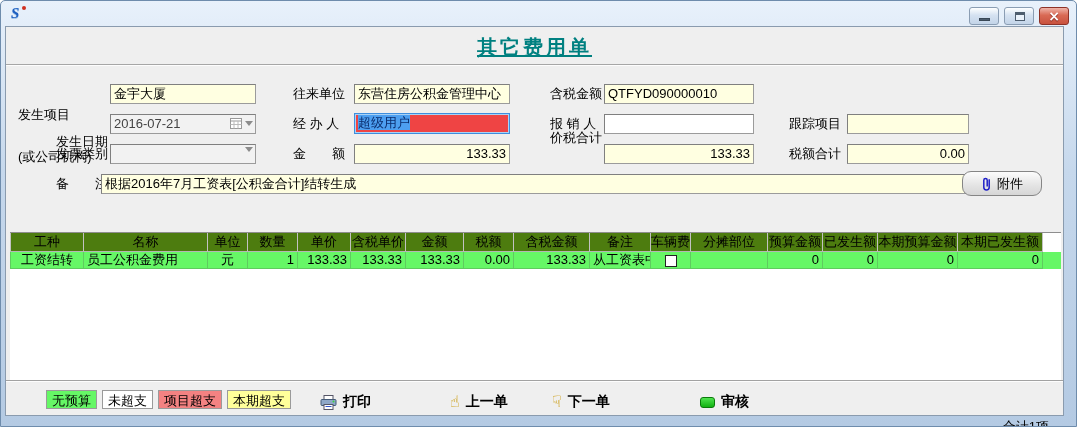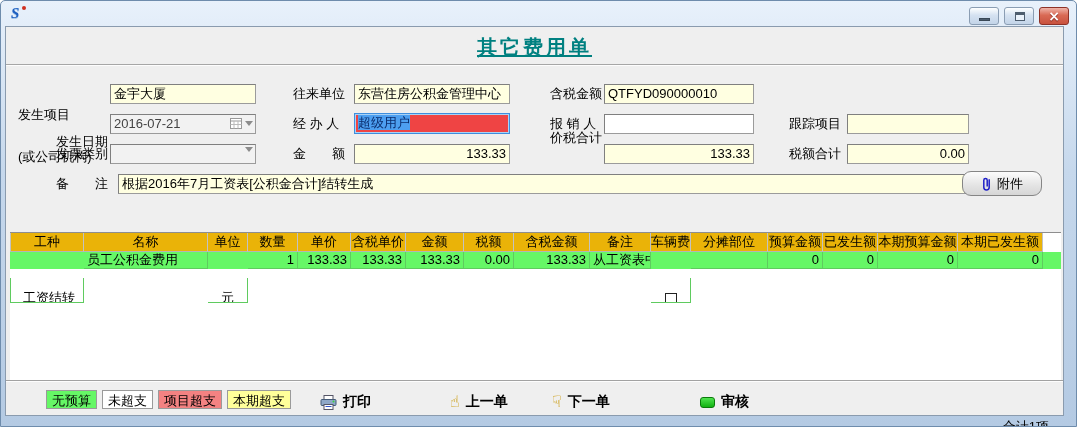--- a/index.html
+++ b/index.html
@@ -50,28 +50,28 @@
   .cal-icon { display:inline-block; }
 
   .attach-btn { position:absolute; left:956px; top:144px; width:80px; height:25px;
     border:1px solid #858585; border-radius:9px; background:linear-gradient(#FCFCFC,#E3E3E3 60%,#D6D6D6);
     display:flex; align-items:center; justify-content:center; gap:5px; font-size:13px; cursor:default; }
 
   
   .grid { position:absolute; left:4px; top:205px; width:1051px; height:149px; background:#FFFFFF;
     border-top:1px solid #8E8E8E; }
   .grid-head { display:flex; height:19px; }
-  .gh { border-right:1px solid #C2C2C2; border-bottom:1px solid #B5B5B5; background:#eab308;
+  .gh { border-right:1px solid #C2C2C2; border-bottom:1px solid #B5B5B5; background:#4d7c0f;
     font-size:13px; line-height:18px; text-align:center; overflow:hidden; white-space:nowrap; }
   .gh:first-child { border-left:1px solid #C2C2C2; }
   .grid-row { display:flex; height:17px; background:#66F766; }
   .gc { border-right:1px solid #5FCB5F; border-bottom:1px solid #5FCB5F; font-size:13px; line-height:16px;
     overflow:hidden; white-space:nowrap; padding:0 3px; }
   .gc:first-child { border-left:1px solid #5FCB5F; }
-  .gc.c { text-align:center; padding:12px;margin-top:26px; }
+  .gc.c { text-align:center; padding:0; }
   .gc.n { text-align:right; }
   .cb { display:inline-block; width:12px; height:12px; background:#fff; border:1px solid #222; vertical-align:middle; margin-top:1px; }
 
   
   .foot-sep { position:absolute; left:0; top:353px; width:100%; height:2px; border-top:1px solid #A2A2A2; border-bottom:1px solid #FDFDFD; }
   .legend { position:absolute; left:40px; top:363px; display:flex; gap:5px; }
   .badge { height:19px; padding:2px 5px 0; border:1px solid #9A9A9A; font-size:13px; line-height:15px; }
   .b-green { background:#66F766; } .b-white { background:#FFFFFF; }
   .b-pink { background:#F48282; } .b-yellow { background:#FFFF9A; }
 
@@ -158,21 +158,21 @@
     <div class="lbl" style="left:287px; top:120px; width:58px;">金　　额</div>
     <div class="fld num" style="left:348px; top:117px; width:156px;">133.33</div>
 
     <div class="lbl" style="left:544px; top:104px; width:58px;">价税合计</div>
     <div class="fld num" style="left:598px; top:117px; width:150px;">133.33</div>
 
     <div class="lbl" style="left:783px; top:120px; width:58px;">税额合计</div>
     <div class="fld num" style="left:841px; top:117px; width:122px;">0.00</div>
 
     <div class="lbl r" style="left:14px; top:150px; width:88px;">备　　注</div>
-    <div class="fld" style="left:112px; top:147px; width:888px;">根据2016年7月工资表[公积金合计]结转生成</div>
+    <div class="fld" style="left:95px; top:147px; width:888px;">根据2016年7月工资表[公积金合计]结转生成</div>
 
     <div class="attach-btn">
       <svg width="11" height="16" viewBox="0 0 11 16">
           <path d="M8.2 3.2 v8 a2.7 2.7 0 0 1 -5.4 0 v-7 a1.7 1.7 0 0 1 3.4 0 v6.3" fill="none" stroke="#2020C8" stroke-width="1.5"></path>
         </svg>
       <span>附件</span>
     </div>
 
     <div class="grid">
       <div class="grid-head">

